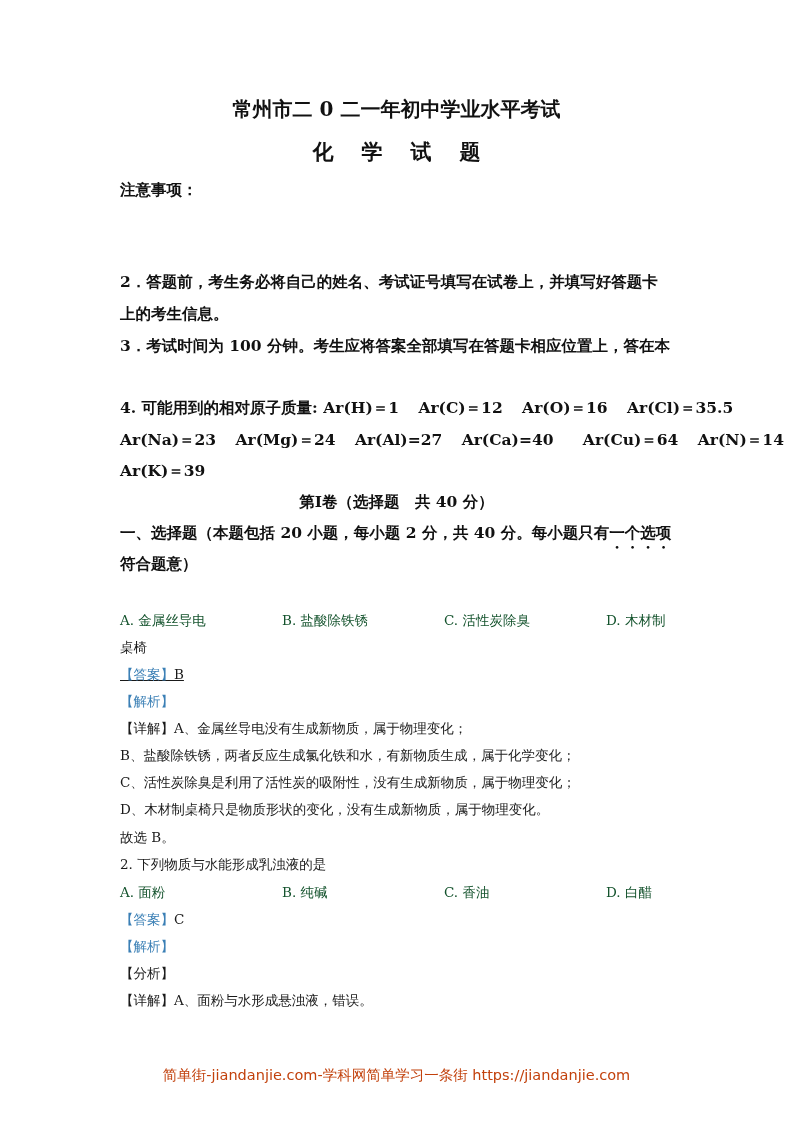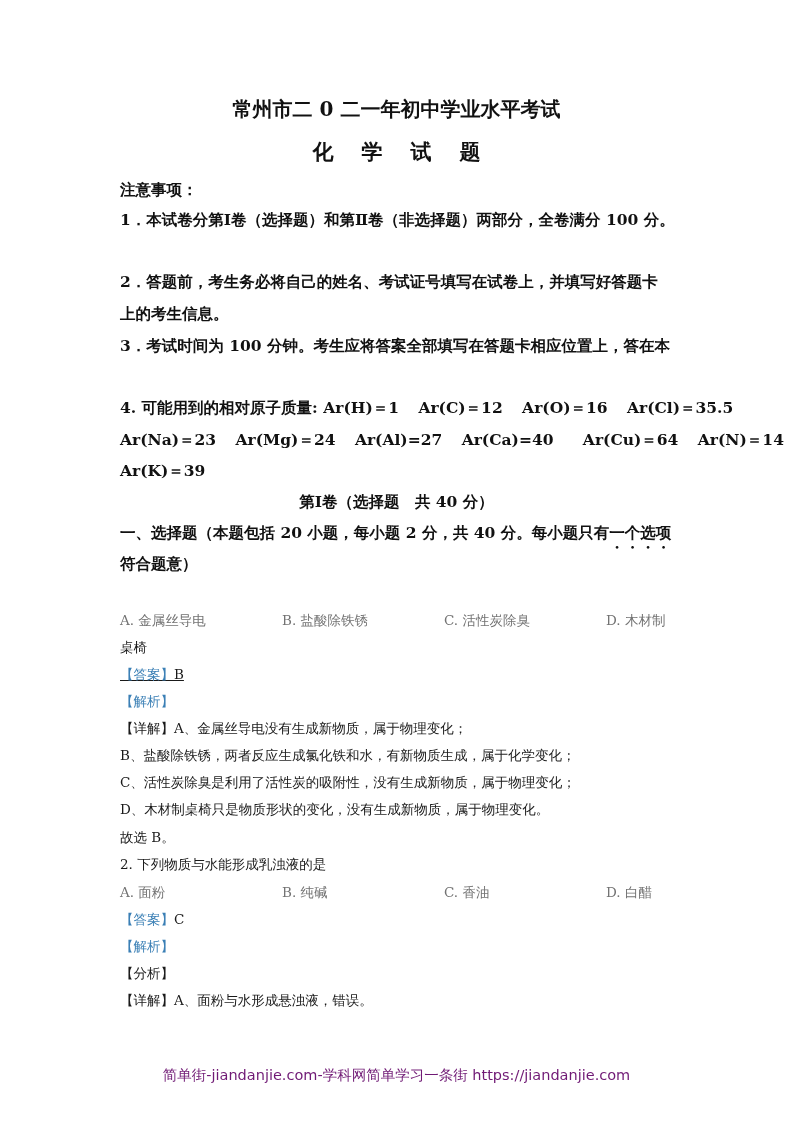--- a/index.html
+++ b/index.html
@@ -59,21 +59,21 @@
     white-space: nowrap;
   }
   .normal {
     font-size: 13.5px;
     color: #1a1a1a;
   }
   .opt {
     position: absolute;
     white-space: nowrap;
     font-size: 13.5px;
-    color: #737373;
+    color: #14532d;
   }
   .opt-a { left: 120px; }
   .opt-b { left: 282px; }
   .opt-c { left: 444px; }
   .opt-d { left: 606px; }
   .blue-label {
     color: #3a7fb5;
   }
   .emph {
     text-emphasis: dot;
@@ -83,34 +83,33 @@
   }
   .gap { display: inline-block; width: 14px; }
   .footer {
     position: absolute;
     left: 0;
     top: 1066px;
     width: 793px;
     text-align: center;
     font-family: "DejaVu Sans", "Liberation Sans", sans-serif;
     font-size: 14.5px;
-    color: #701a75;
+    color: #c2410c;
     white-space: nowrap;
   }
 </style>
 </head>
 <body>
 
 <div class="page">
 
   <div class="title title-main">常州市二 0 二一年初中学业水平考试</div>
   <div class="title title-sub">化学试题</div>
 
   <div class="line bold" style="top:180px;">注意事项：</div>
-  <div class="line bold" style="top:210px;">1．本试卷分第Ⅰ卷（选择题）和第Ⅱ卷（非选择题）两部分，全卷满分 100 分。</div>
 
   <div class="line bold" style="top:272px;">2．答题前，考生务必将自己的姓名、考试证号填写在试卷上，并填写好答题卡</div>
   <div class="line bold" style="top:304px;">上的考生信息。</div>
 
   <div class="line bold" style="top:336px;">3．考试时间为 100 分钟。考生应将答案全部填写在答题卡相应位置上，答在本</div>
 
   <div class="line bold" style="top:398px;">
     <span>4. 可能用到的相对原子质量:</span>
     <span>Ar(H)＝1</span><span class="gap"></span>
     <span>Ar(C)＝12</span><span class="gap"></span>

